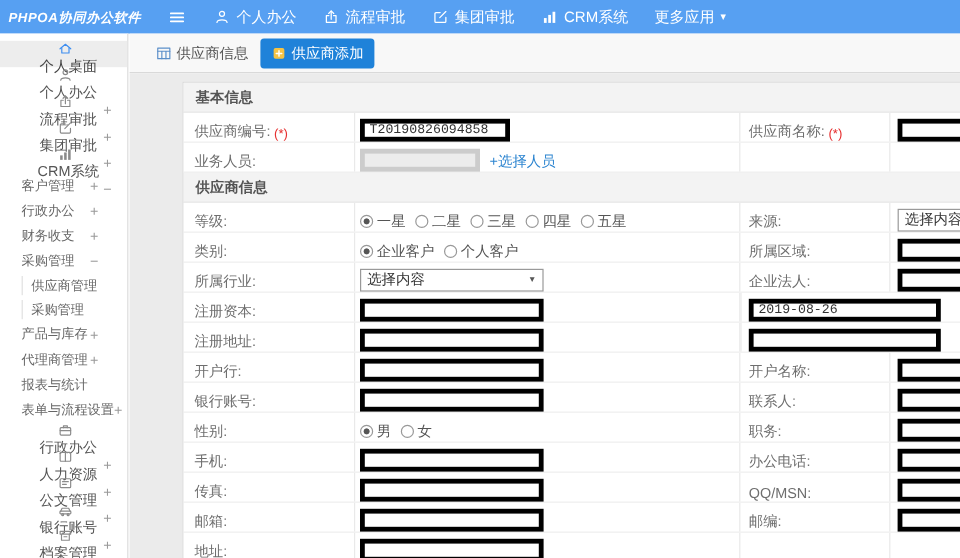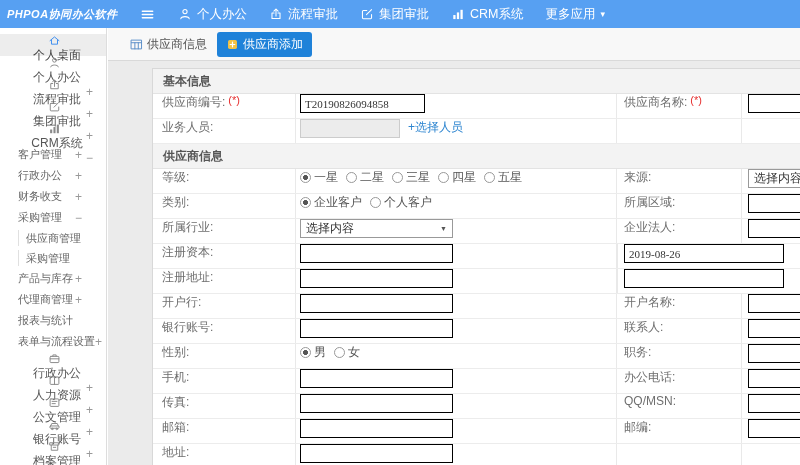--- a/index.html
+++ b/index.html
@@ -39,29 +39,29 @@
   .tab{display:flex;align-items:center;font-size:12px;color:#555;margin-right:10px;cursor:pointer;white-space:nowrap;}
   .tab svg.ic{width:13px;height:13px;margin-right:4px;color:#5b8fc9;}
   .tab.active{background:var(--c-activetab,#1f82d9);color:#fff;padding:4px 9px;border-radius:3px;}
 
   
   .content{position:absolute;left:108px;top:61px;width:692px;height:404px;background:#ebebeb;overflow:hidden;}
   .formwrap{margin:7px 0 0 44px;width:1092px;background:#fff;border:1px solid #d8d8d8;}
   .sec-hdr{height:25px;line-height:25px;background:#f3f3f3;border-bottom:1px solid #e3e3e3;
     font-size:12px;font-weight:bold;color:#555;padding-left:10px;}
   .frow{display:flex;align-items:center;height:25px;border-bottom:1px solid #ececec;background:#fff;}
-  .fcell{display:flex;align-items:flex-start;height:100%;}
+  .fcell{display:flex;align-items:flex-end;height:100%;}
   .l1{width:142px;padding-left:9px;}
   .f1{width:322px;border-left:1px solid #e9e9e9;border-right:1px solid #e9e9e9;padding-left:4px;}
   .l2{width:124px;padding-left:7px;}
   .f2{flex:1;border-left:1px solid #e9e9e9;padding-left:6px;}
   .ltext{font-size:12px;color:#6e6e6e;}
   .req{color:var(--c-required,#e63030);font-size:11px;margin-left:3px;}
-  .txt{height:19px;border:1px solid #000000;font-size:11px;padding:0 4px;color:#333;background:#fff;
-    font-family:Liberation Serif, serif;}
+  .txt{height:19px;border:4px solid #000000;font-size:11px;padding:0 4px;color:#333;background:#fff;
+    font-family:Liberation Mono, monospace;}
   .txt.ro{background:#ececec;border-color:#ccc;}
   .w-s{width:100px;}.w-m{width:125px;}.w-l{width:153px;}.w-r{width:160px;}
   .plink{color:var(--c-link,#2d85d0);font-size:12px;margin-left:8px;text-decoration:none;white-space:nowrap;}
   .sel{height:19px;border:1px solid #999;display:inline-flex;align-items:center;justify-content:space-between;
     padding:0 5px;font-size:12px;color:#333;background:#fff;cursor:pointer;}
   .sarr{font-size:7px;color:#555;margin-left:6px;}
   .ropt{display:inline-flex;align-items:center;margin-right:8px;font-size:12px;color:#555;cursor:pointer;}
   input[type=radio]{appearance:none;-webkit-appearance:none;width:11px;height:11px;border:1px solid #999;
     border-radius:50%;margin:0 3px 0 0;background:#fff;}
   input[type=radio]:checked{background:radial-gradient(circle at center,#555 0 2.2px,transparent 2.8px);}

